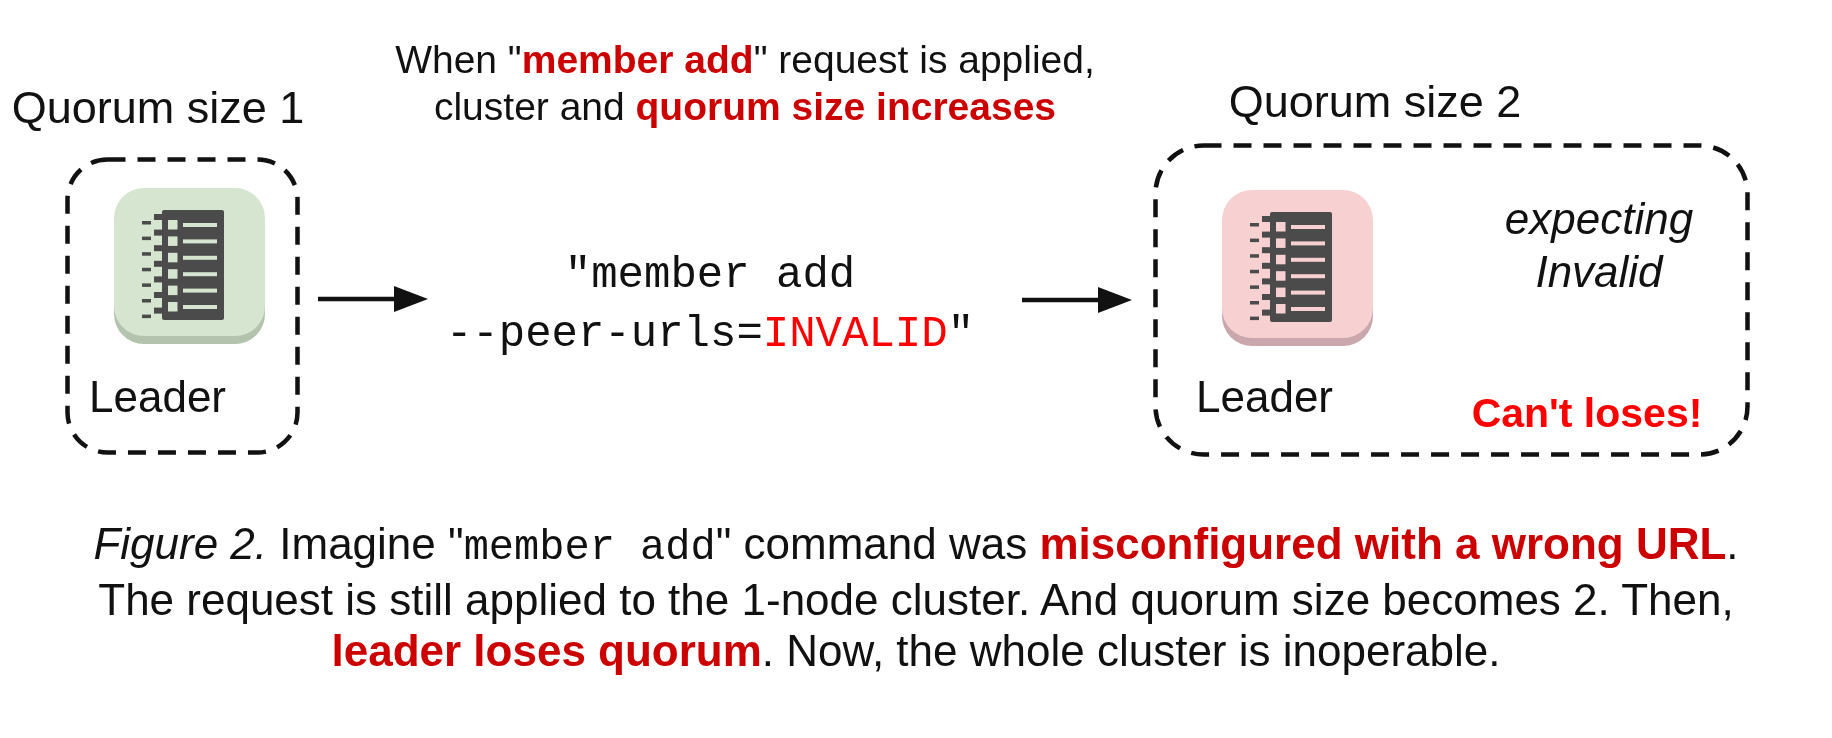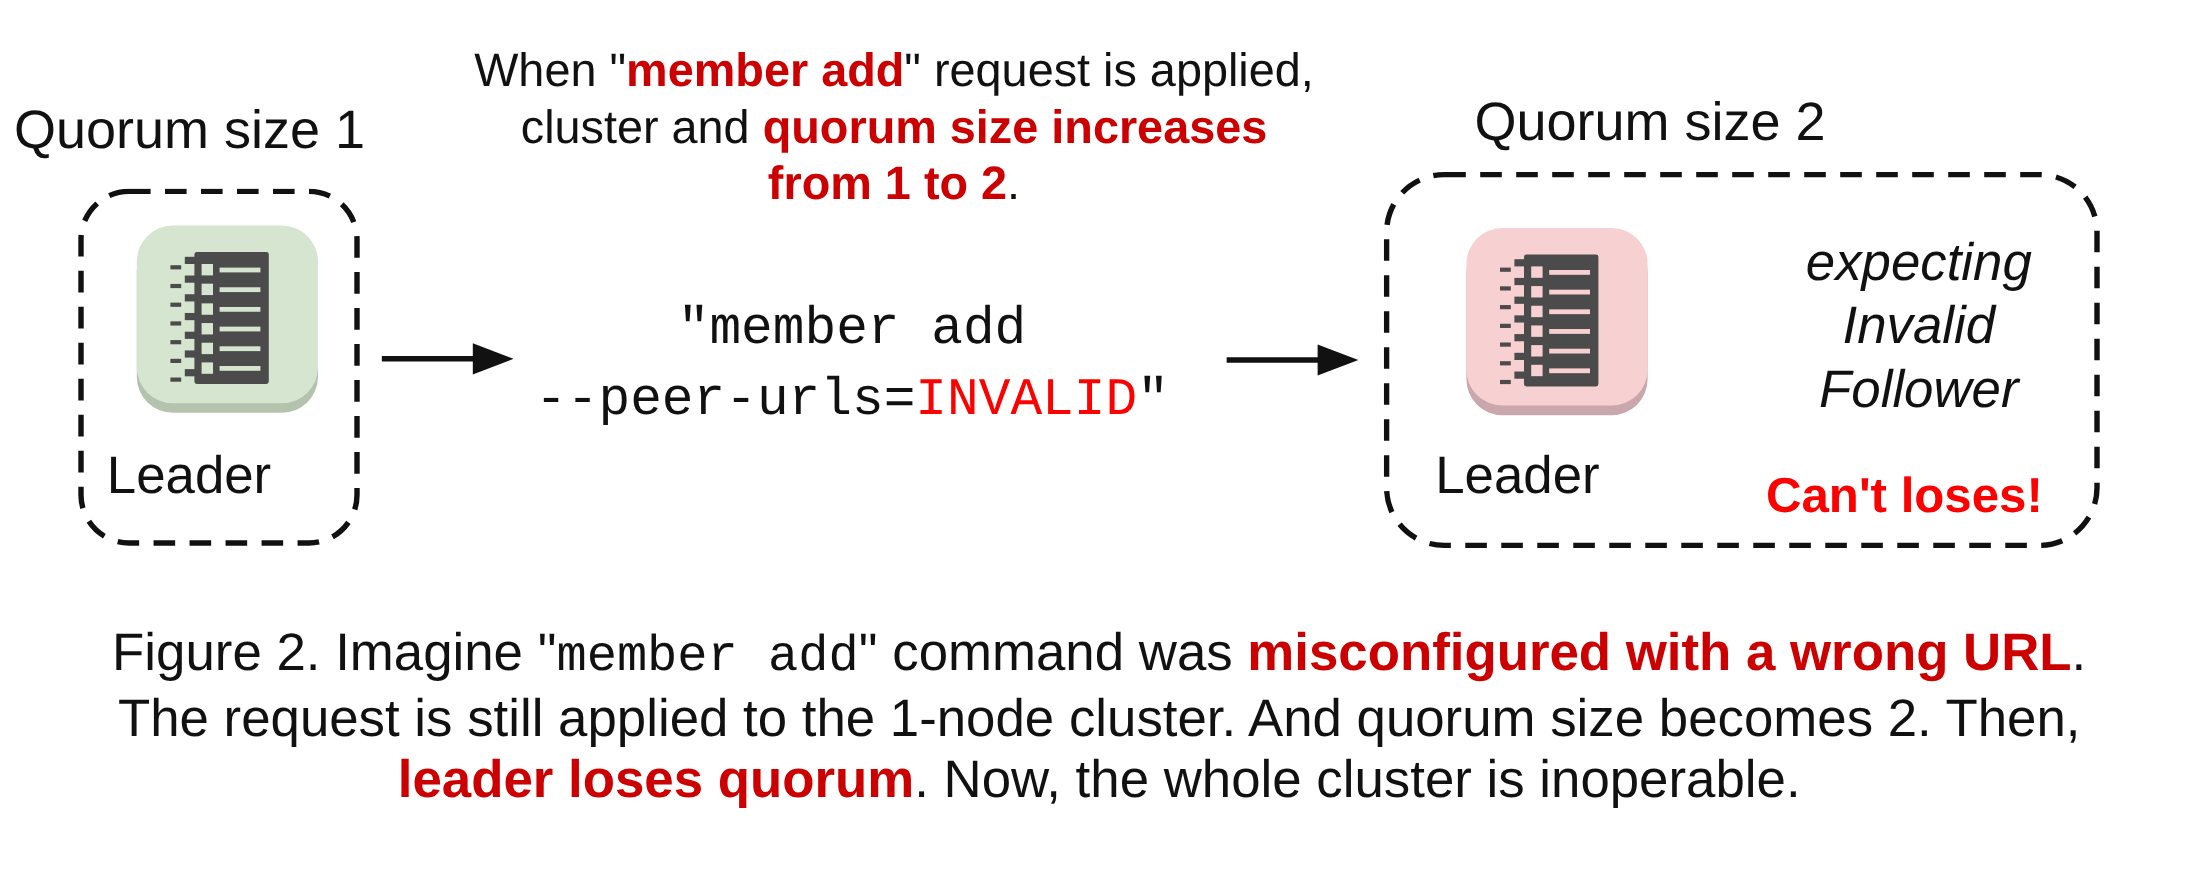--- a/index.html
+++ b/index.html
@@ -31,21 +31,21 @@
   
   .command{font-family:"Liberation Mono",monospace;font-size:44px;line-height:59px;
            text-align:center;white-space:nowrap;}
 
   
   .expecting{font-size:44px;font-style:italic;line-height:53px;text-align:center;white-space:nowrap;}
   .warning{font-size:41px;font-weight:bold;color:#fd0000;text-align:center;white-space:nowrap;}
 
   
   .caption{font-size:44px;line-height:51px;text-align:center;white-space:nowrap;}
-  .caption .fig{}
+  .caption .fig{font-style:italic;}
   .caption .mono{font-family:"Liberation Mono",monospace;font-size:42px;}
 </style>
 </head>
 <body>
 
 <div id="stage">
 
   <div class="abs cluster-title" style="left:8px;top:84px;width:300px;">Quorum size 1</div>
 
   <svg class="dash-box" style="left:65px;top:157px;" width="235" height="298">
@@ -90,23 +90,20 @@
   </div>
 
   <div class="abs leader-label" style="left:89px;top:372px;width:200px;">Leader</div>
 
   <div class="abs annotation" style="left:395px;top:36px;width:700px;">
     <div>
       <span>When "</span><span class="em-red">member add</span><span>" request is applied,</span>
     </div>
     <div>
       <span>cluster and </span><span class="em-red">quorum size increases</span>
-    </div>
-    <div>
-      <span class="em-red">from 1 to 2</span><span>.</span>
     </div>
   </div>
 
   <svg class="abs" style="left:318px;top:282px;" width="110" height="34">
     <line x1="0" y1="17" x2="80" y2="17" stroke="#111" stroke-width="4.5"></line>
     <polygon points="76,4 110,17 76,30" fill="#111"></polygon>
   </svg>
 
   <svg class="abs" style="left:1022px;top:283px;" width="110" height="34">
     <line x1="0" y1="17" x2="80" y2="17" stroke="#111" stroke-width="4.5"></line>
@@ -158,21 +155,20 @@
           <rect x="69" y="117" width="34" height="4"></rect>
       </g>
     </svg>
   </div>
 
   <div class="abs leader-label" style="left:1196px;top:372px;width:200px;">Leader</div>
 
   <div class="abs expecting" style="left:1449px;top:192px;width:300px;">
     <div>expecting</div>
     <div>Invalid</div>
-    <div>Follower</div>
   </div>
 
   <div class="abs warning" style="left:1437px;top:390px;width:300px;">Can't loses!</div>
 
   <div class="abs caption" style="left:0px;top:518px;width:1832px;">
     <div>
       <span class="fig">Figure 2.</span><span> Imagine "</span><span class="mono">member add</span><span>" command was </span><span class="em-red">misconfigured with a wrong URL</span><span>.</span>
     </div>
     <div>The request is still applied to the 1-node cluster. And quorum size becomes 2. Then,</div>
     <div>

